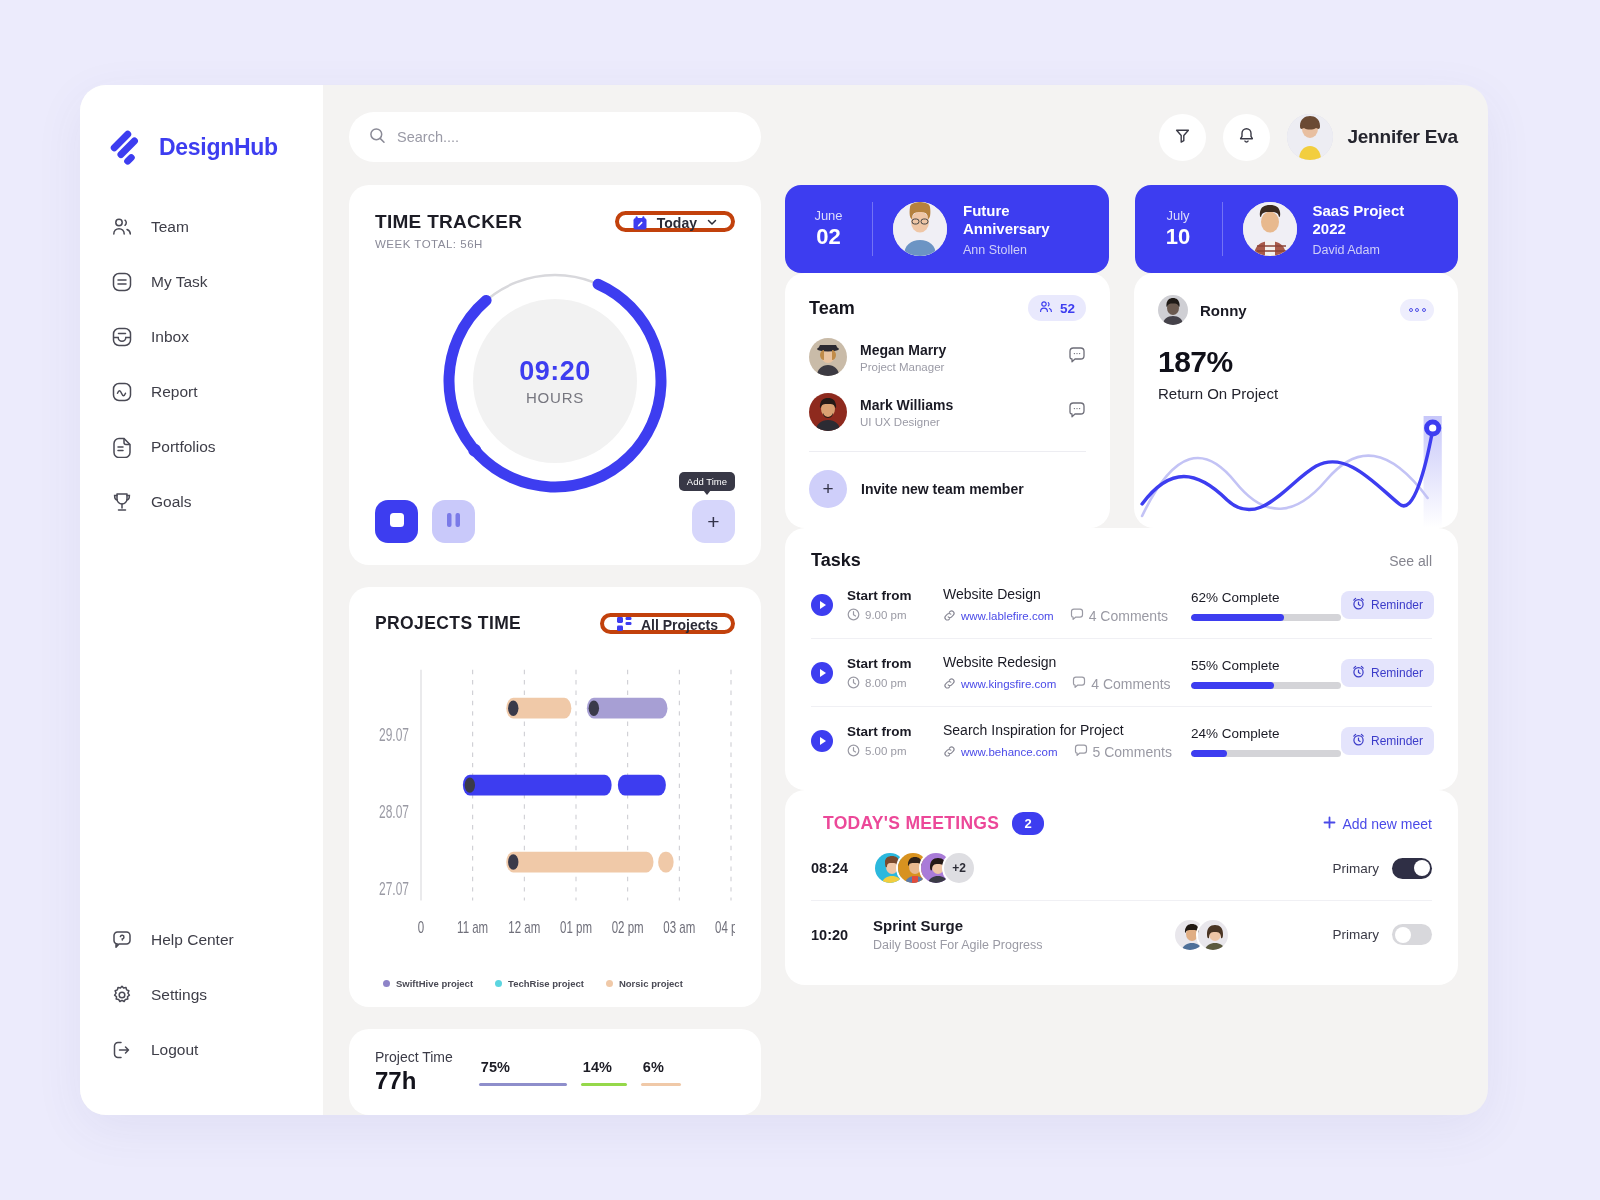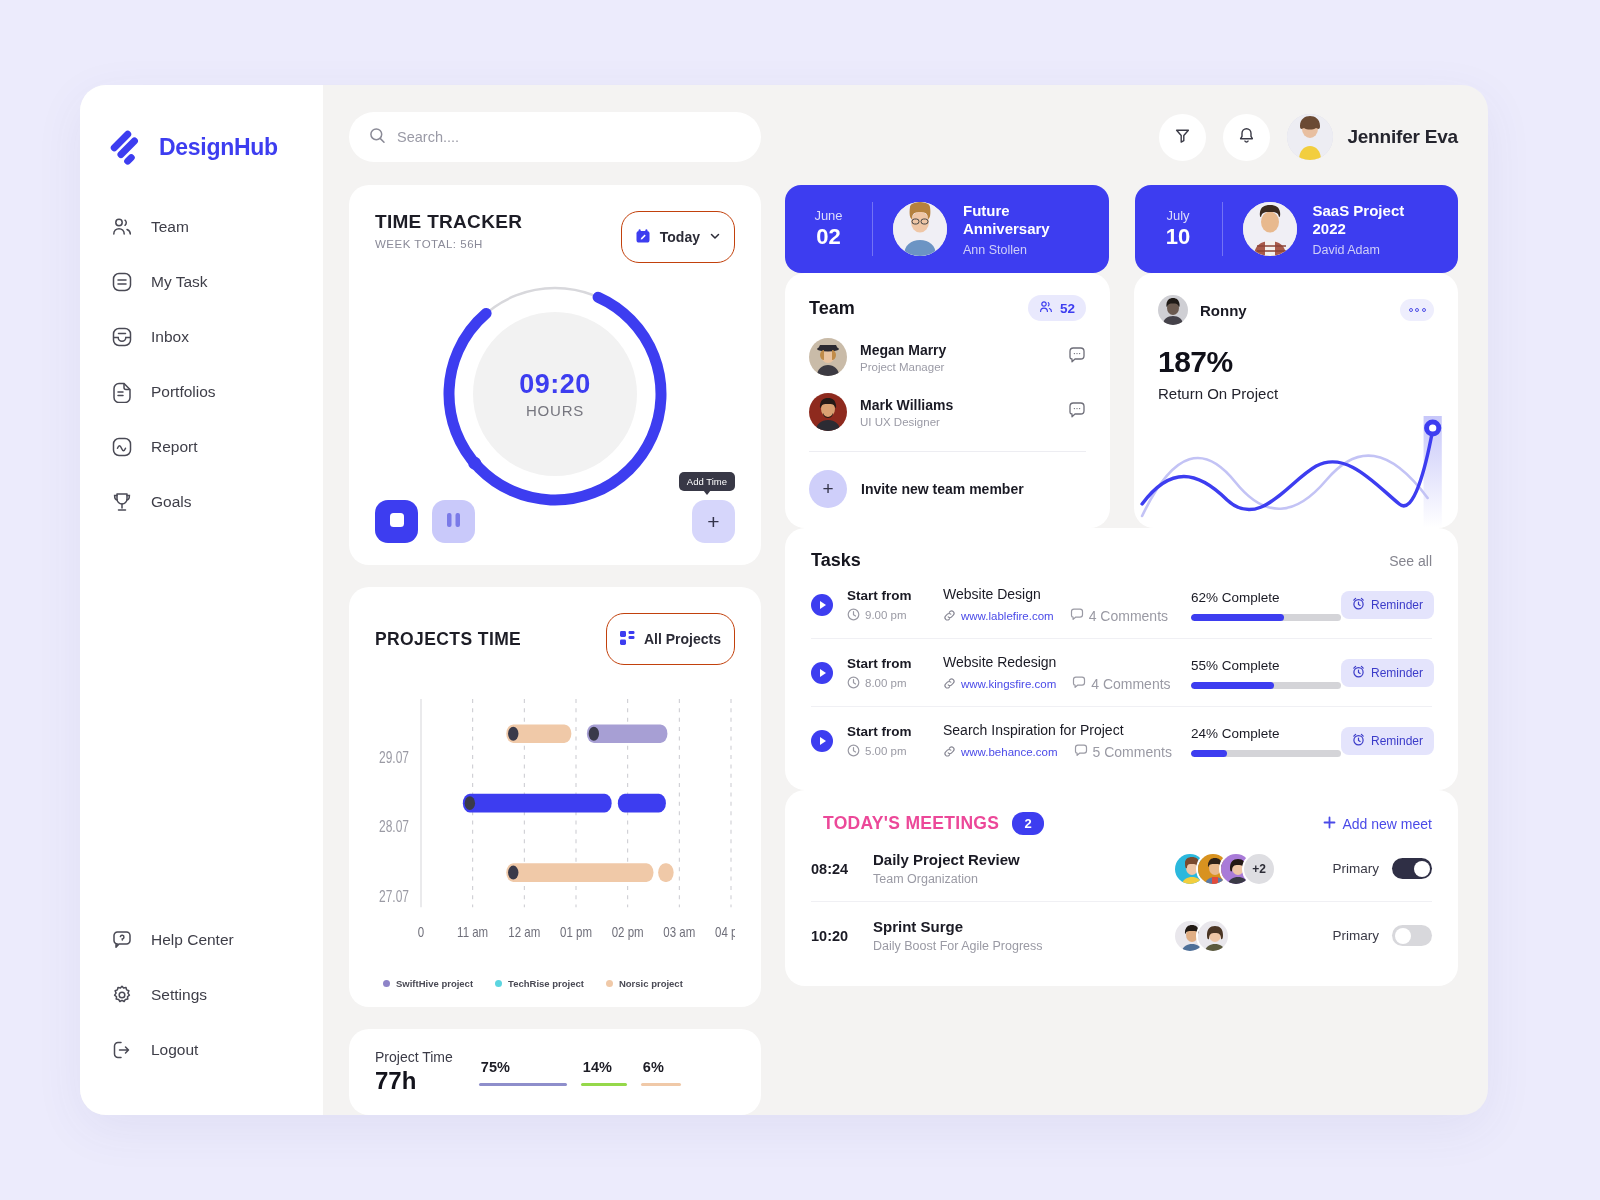--- a/index.html
+++ b/index.html
@@ -66,22 +66,22 @@
   .col-left { width: 412px; flex: none; display: flex; flex-direction: column; gap: 22px; }
   .col-right { flex: 1; display: flex; flex-direction: column; min-width: 0; }
   .card { background: #fff; border-radius: 20px; }
 
   
   .tt { padding: 26px 26px 22px; position: relative; height: 380px; }
   .tt-head { display: flex; align-items: flex-start; }
   .tt-title { font-size: 19px; font-weight: bold; color: #1D1D26; letter-spacing: .3px; }
   .tt-sub { font-size: 11.5px; color: #8A8A98; letter-spacing: .5px; margin-top: 5px; }
   .pill {
-    margin-left: auto; height: 52px; border-radius: 18px; background: #fff;
-    border: 1px solid #c2410c; display: flex; align-items: center; gap: 9px;
+    margin-left: auto; height: 21px; border-radius: 18px; background: #fff;
+    border: 4px solid #c2410c; display: flex; align-items: flex-start; gap: 9px;
     padding: 0 13px; cursor: pointer; font-size: 14px; color: #2B2B36; font-weight: bold;
   }
   .dial-wrap { position: relative; width: 230px; height: 230px; margin: 16px auto 0; }
   .dial-center {
     position: absolute; left: 33px; top: 33px; width: 164px; height: 164px;
     border-radius: 50%; background: #F2F2F2;
     display: flex; flex-direction: column; align-items: center; justify-content: center;
   }
   .dial-time { font-size: 27px; color: #3D3DF0; font-weight: bold; letter-spacing: .5px; }
   .dial-unit { font-size: 15px; color: #76767F; margin-top: 2px; letter-spacing: .8px; }
@@ -267,36 +267,36 @@
             <path d="M7.5 7.5h7" stroke-linecap="round"></path>
             <path d="M3 11.5h4.2a3.8 3.8 0 0 0 7.6 0H19" stroke-linecap="round"></path>
           </svg>
         </span>
         <span>Inbox</span>
       </div>
 
       <div class="nav-item">
         <span class="nav-ico">
           <svg width="22" height="22" viewBox="0 0 22 22" fill="none" stroke="#4A4A55" stroke-width="1.5">
+            <rect x="2.5" y="2.5" width="17" height="17" rx="5.5"></rect>
+            <path d="M6.5 12.2c1.4-3.4 2.6-3.4 4 0s2.6 3.4 4 0" stroke-linecap="round"></path>
+          </svg>
+        </span>
+        <span>Report</span>
+      </div>
+
+      <div class="nav-item">
+        <span class="nav-ico">
+          <svg width="22" height="22" viewBox="0 0 22 22" fill="none" stroke="#4A4A55" stroke-width="1.5">
             <path d="M3 7.5a5 5 0 0 1 5-5h5l6 6v8a5 5 0 0 1-5 5H8a5 5 0 0 1-5-5z"></path>
             <path d="M13 2.5v4a2 2 0 0 0 2 2h4" stroke-linejoin="round"></path>
             <path d="M7 11h5M7 14.5h5" stroke-linecap="round"></path>
           </svg>
         </span>
         <span>Portfolios</span>
-      </div>
-
-      <div class="nav-item">
-        <span class="nav-ico">
-          <svg width="22" height="22" viewBox="0 0 22 22" fill="none" stroke="#4A4A55" stroke-width="1.5">
-            <rect x="2.5" y="2.5" width="17" height="17" rx="5.5"></rect>
-            <path d="M6.5 12.2c1.4-3.4 2.6-3.4 4 0s2.6 3.4 4 0" stroke-linecap="round"></path>
-          </svg>
-        </span>
-        <span>Report</span>
       </div>
 
       <div class="nav-item">
         <span class="nav-ico">
           <svg width="22" height="22" viewBox="0 0 22 22" fill="none" stroke="#4A4A55" stroke-width="1.5">
             <path d="M6 3h10v5a5 5 0 0 1-10 0z" stroke-linejoin="round"></path>
             <path d="M6 4.5H3.6c0 3 1 4.3 2.6 4.6M16 4.5h2.4c0 3-1 4.3-2.6 4.6" stroke-linecap="round"></path>
             <path d="M11 13v4M7.5 19h7" stroke-linecap="round"></path>
           </svg>
         </span>
@@ -866,24 +866,20 @@
                 <svg width="13" height="13" viewBox="0 0 13 13" stroke="#4A4AE8" stroke-width="1.8" stroke-linecap="round">
                   <path d="M6.5 1.5v10M1.5 6.5h10"></path>
                 </svg>
               </span>
               <span>Add new meet</span>
             </div>
           </div>
           <div id="meet-list">
               <div class="meet-row">
                 <div class="meet-time">08:24</div>
-                <div class="meet-info">
-                  <div class="meet-n">Daily Project Review</div>
-                  <div class="meet-d">Team Organization</div>
-                </div>
                 <div class="stack">
                   <span class="sa"><svg width="34" height="34" viewBox="0 0 34 34">
                       <rect width="34" height="34" fill="#2BB8DD"></rect>
                       <ellipse cx="17" cy="14" rx="6" ry="7" fill="#EFC6A6"></ellipse>
                       <path d="M10 9c0-4 3-6 7-6s7 2 7 6c0 5-1 6-2 5 0-4-2-4-5-4s-5 0-5 4c-1 1-2 0-2-5z" fill="#7A4A2E"></path>
                       <path d="M6 34c0-7 5-11 11-11s11 4 11 11z" fill="#F2CE3E"></path>
                     </svg></span>
                   <span class="sa"><svg width="34" height="34" viewBox="0 0 34 34">
                       <rect width="34" height="34" fill="#D8921F"></rect>
                       <ellipse cx="17" cy="14" rx="6" ry="7" fill="#E8B98E"></ellipse>

